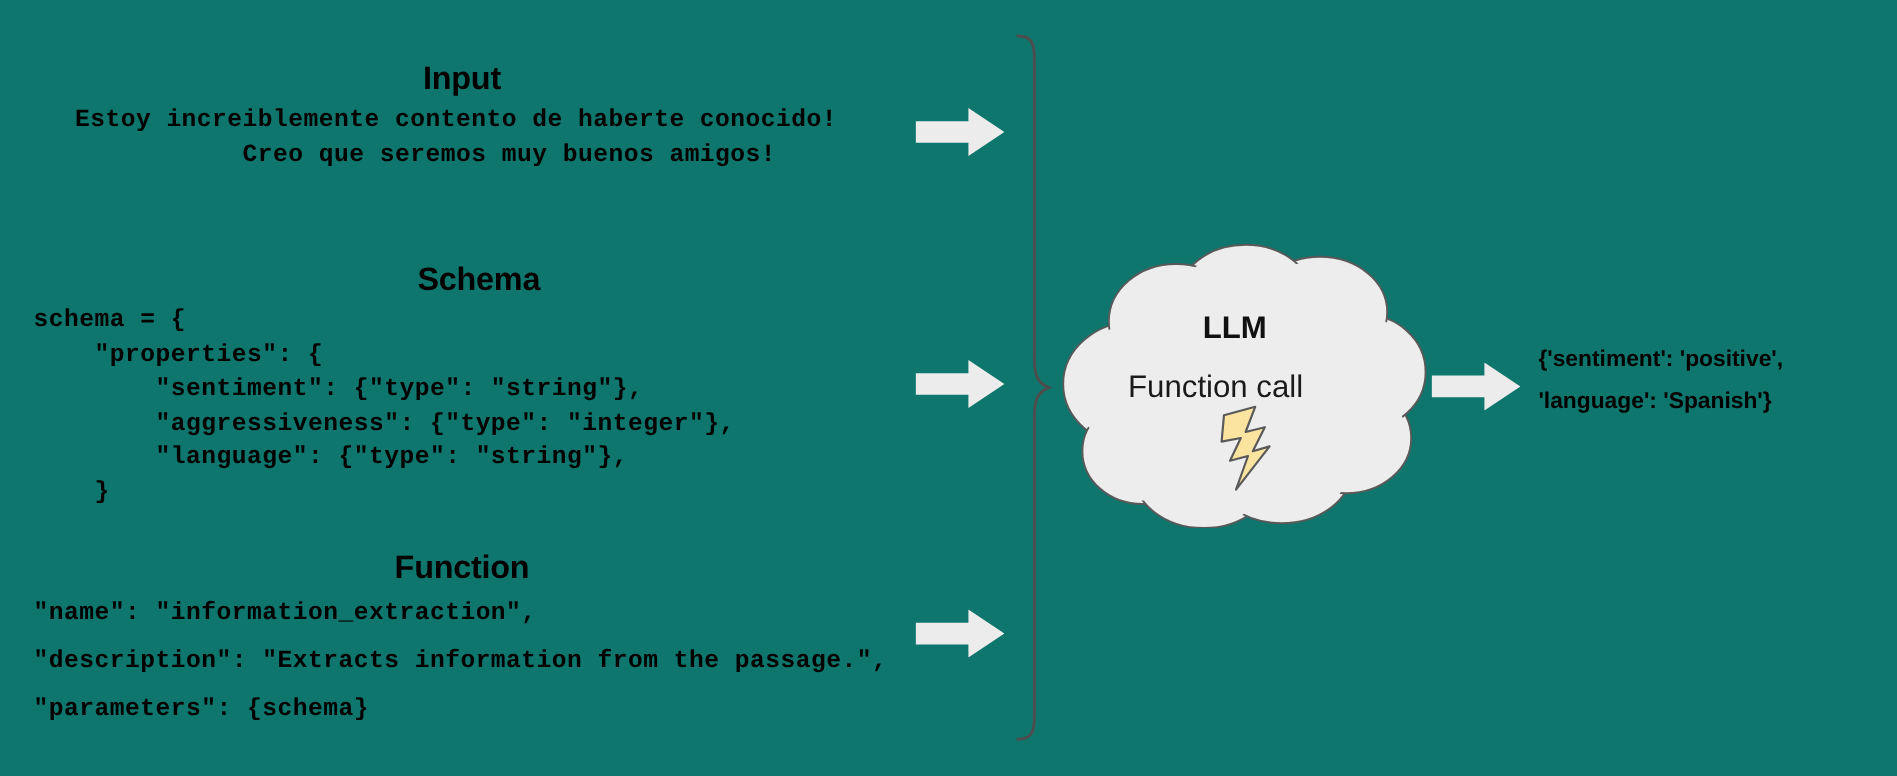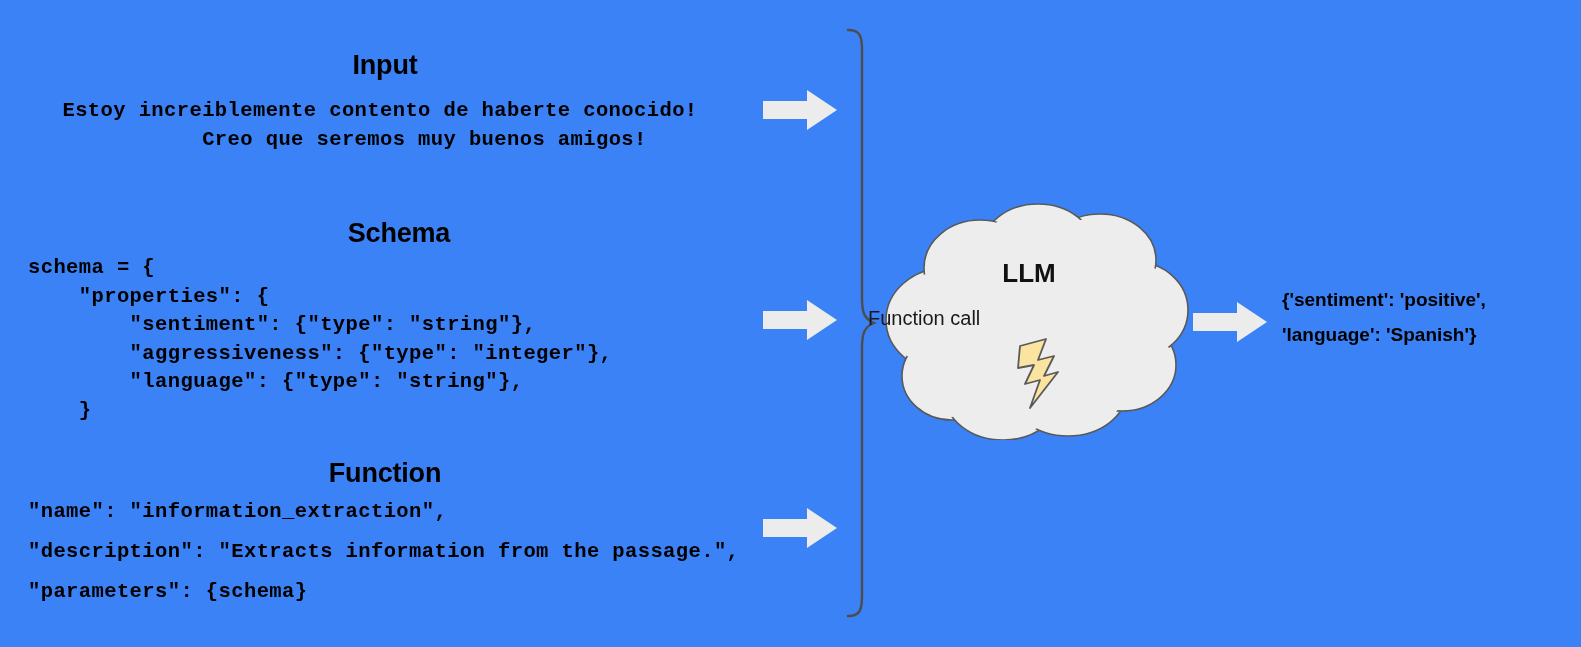--- a/index.html
+++ b/index.html
@@ -4,21 +4,21 @@
 <style>
   html, body {
     margin: 0;
     padding: 0;
     background: #ffffff;
   }
   #canvas {
     position: relative;
     width: 1581px;
     height: 647px;
-    background: #3b82f6;
+    background: #0f766e;
     overflow: hidden;
     font-family: "Liberation Sans", sans-serif;
   }
 
   
   .section-heading {
     position: absolute;
     font-family: "Liberation Sans", sans-serif;
     font-weight: bold;
     font-size: 27px;
@@ -36,21 +36,21 @@
     position: absolute;
     font-family: "Liberation Mono", "DejaVu Sans Mono", monospace;
     font-weight: bold;
     font-size: 20.5px;
     color: #000000;
     white-space: pre;
     letter-spacing: 0.4px;
   }
   #input-text {
     left: 0px;
-    top: 96px;
+    top: 86px;
     width: 760px;
     text-align: center;
     line-height: 29px;
     font-family: Liberation Mono, monospace;
   }
   #schema-text {
     left: 28px;
     top: 254px;
     line-height: 28.5px;
   }
@@ -96,23 +96,24 @@
     font-family: "Liberation Sans", sans-serif;
     font-weight: bold;
     font-size: 26px;
     color: #111111;
   }
   #function-call-label {
     position: absolute;
     left: 0px;
     top: 117px;
     width: 290px;
+    text-align: center;
     font-family: "Liberation Sans", sans-serif;
     font-weight: normal;
-    font-size: 20px;
+    font-size: 26px;
     color: #1a1a1a;
   }
 
   
   #output-text {
     position: absolute;
     left: 1282px;
     top: 282px;
     width: 300px;
     font-family: "Liberation Sans", sans-serif;

